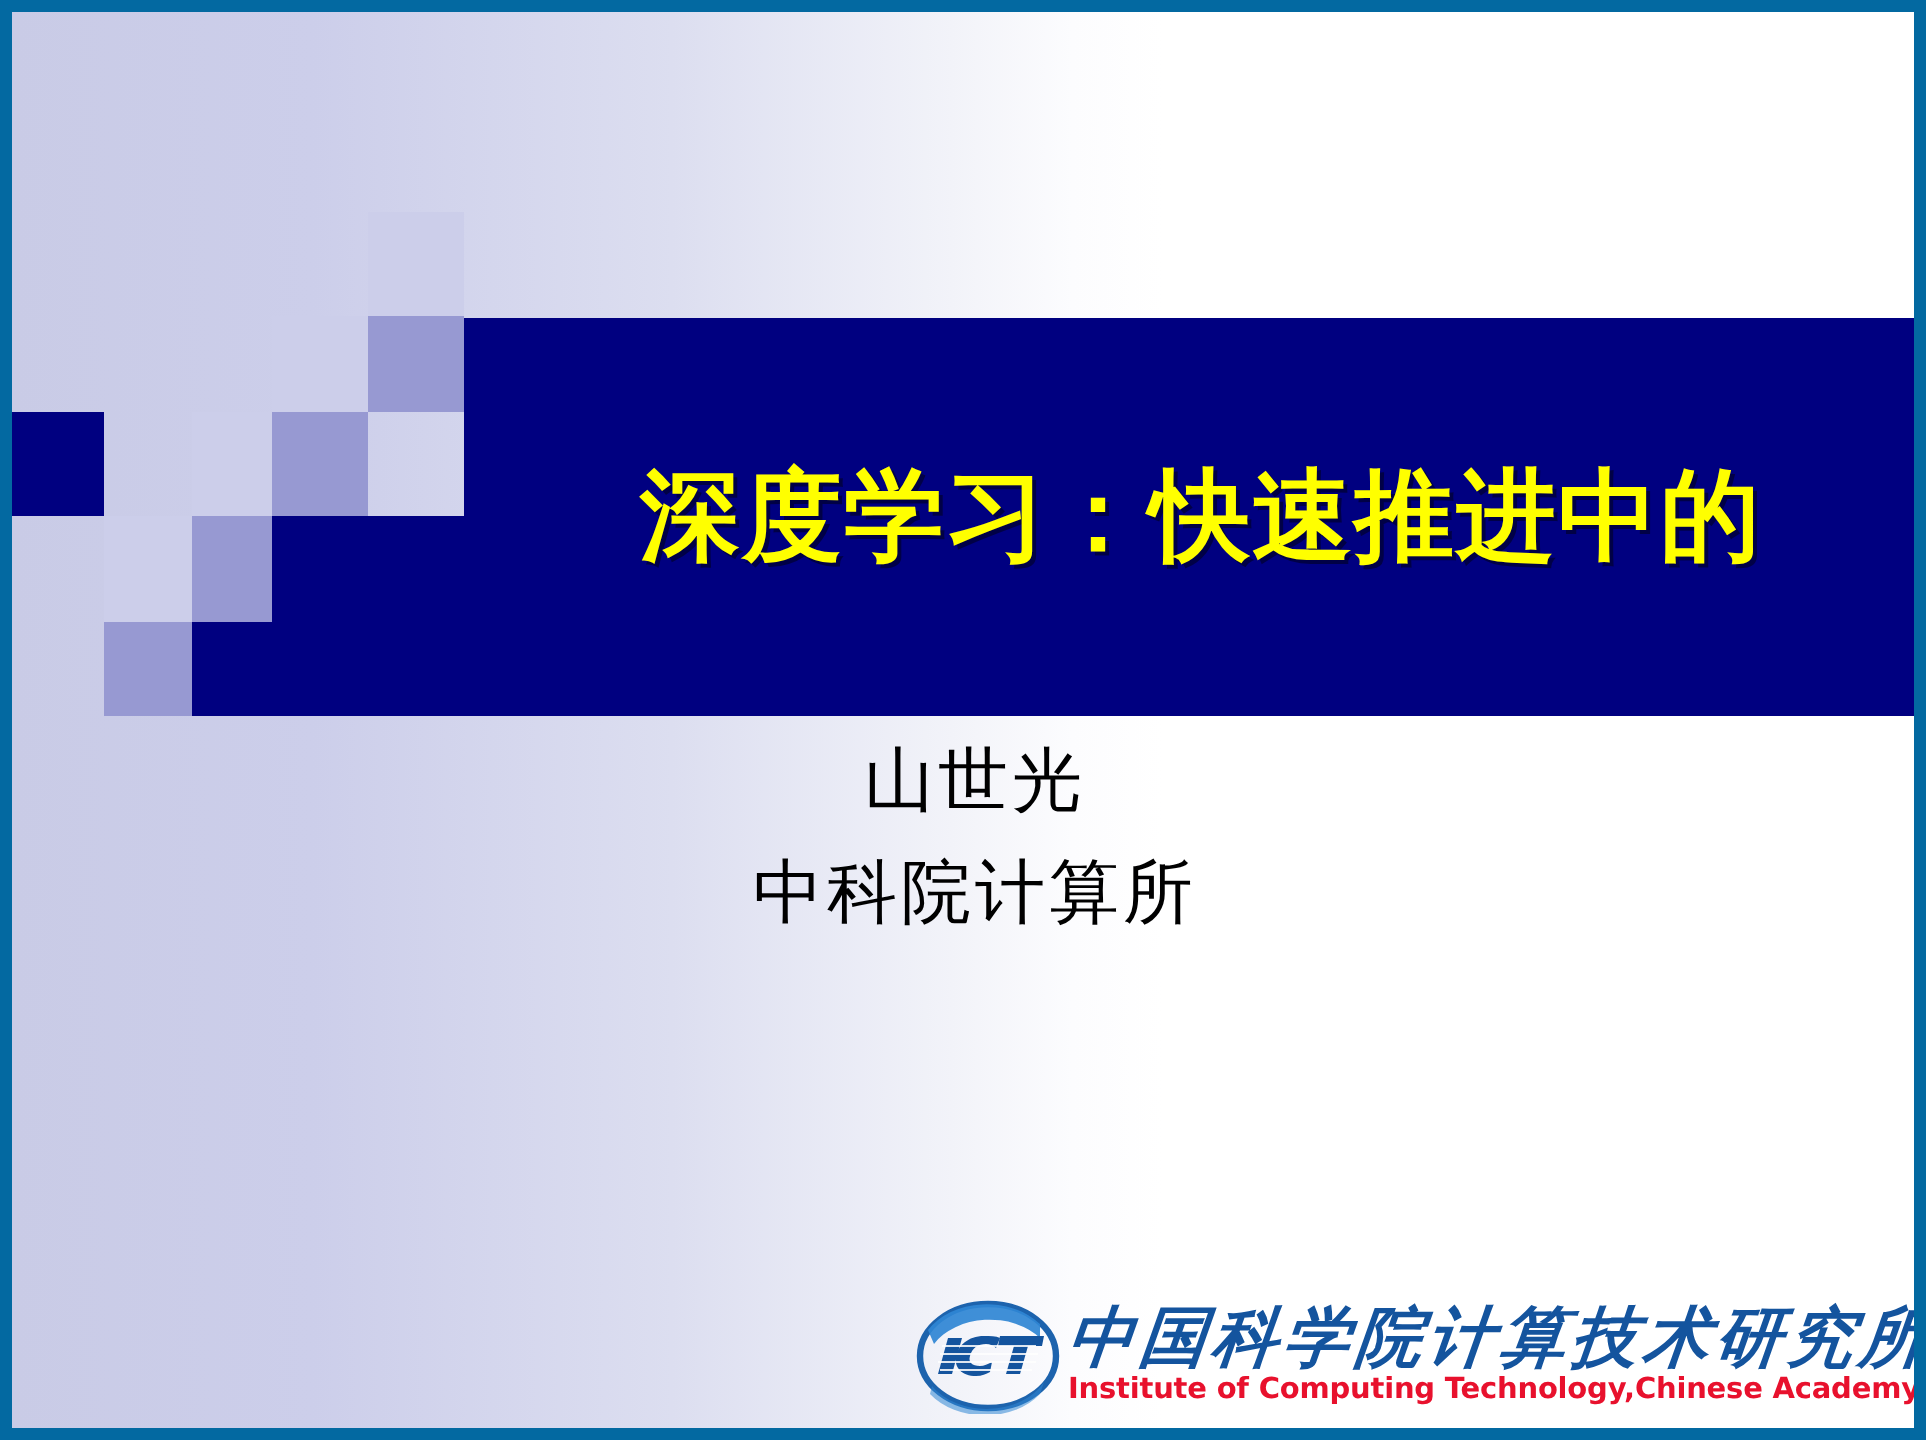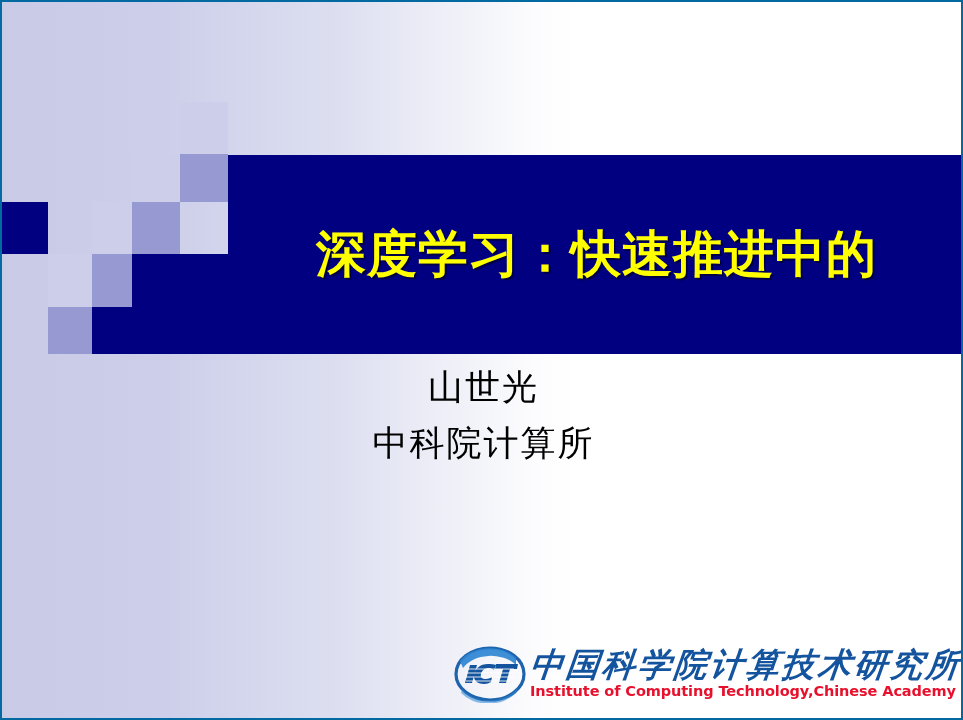--- a/index.html
+++ b/index.html
@@ -11,21 +11,21 @@
     font-family: "DejaVu Sans", "Liberation Sans", sans-serif;
   }
 
   #slide {
     position: relative;
     width: 963px;
     height: 720px;
     overflow: hidden;
     background: #ffffff;
     box-sizing: border-box;
-    border: 2px solid #0369a1;
+    border: 6px solid #0369a1;
   }
 
   
   .bg-gradient {
     position: absolute;
     left: 0; top: 0;
     width: 963px;
     height: 720px;
     background: linear-gradient(to right,
         #c9cbe6 0px,

